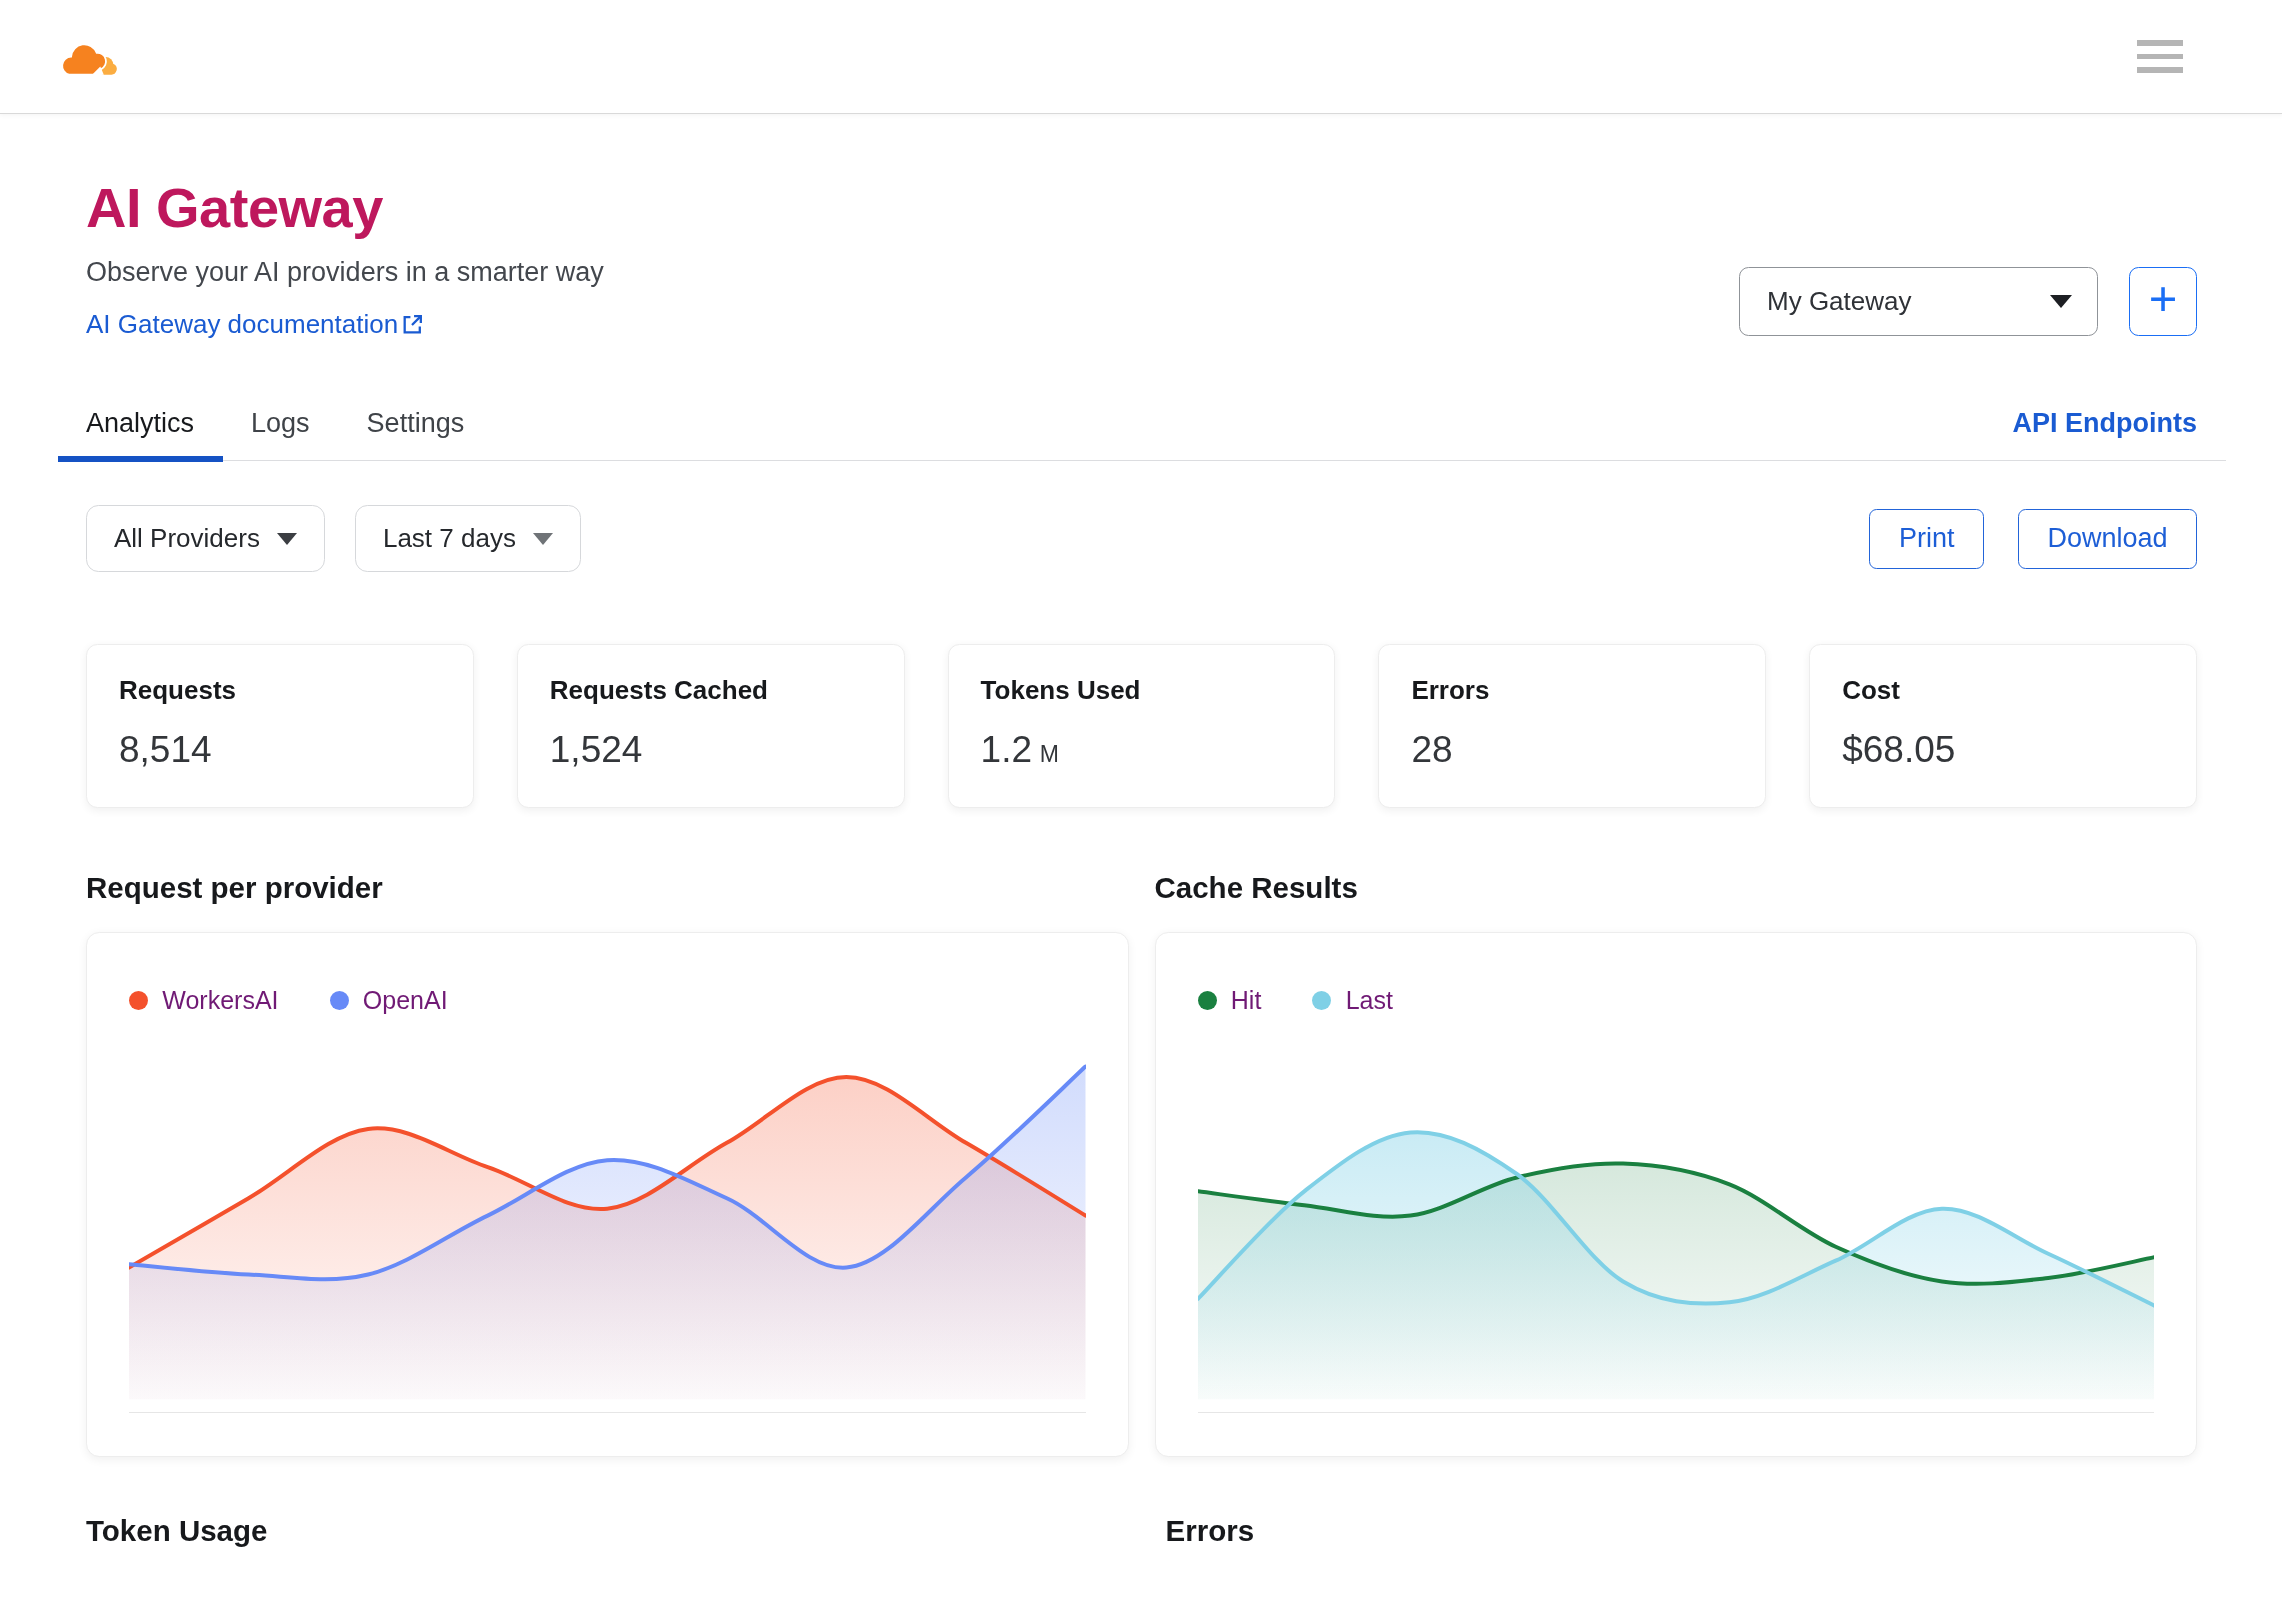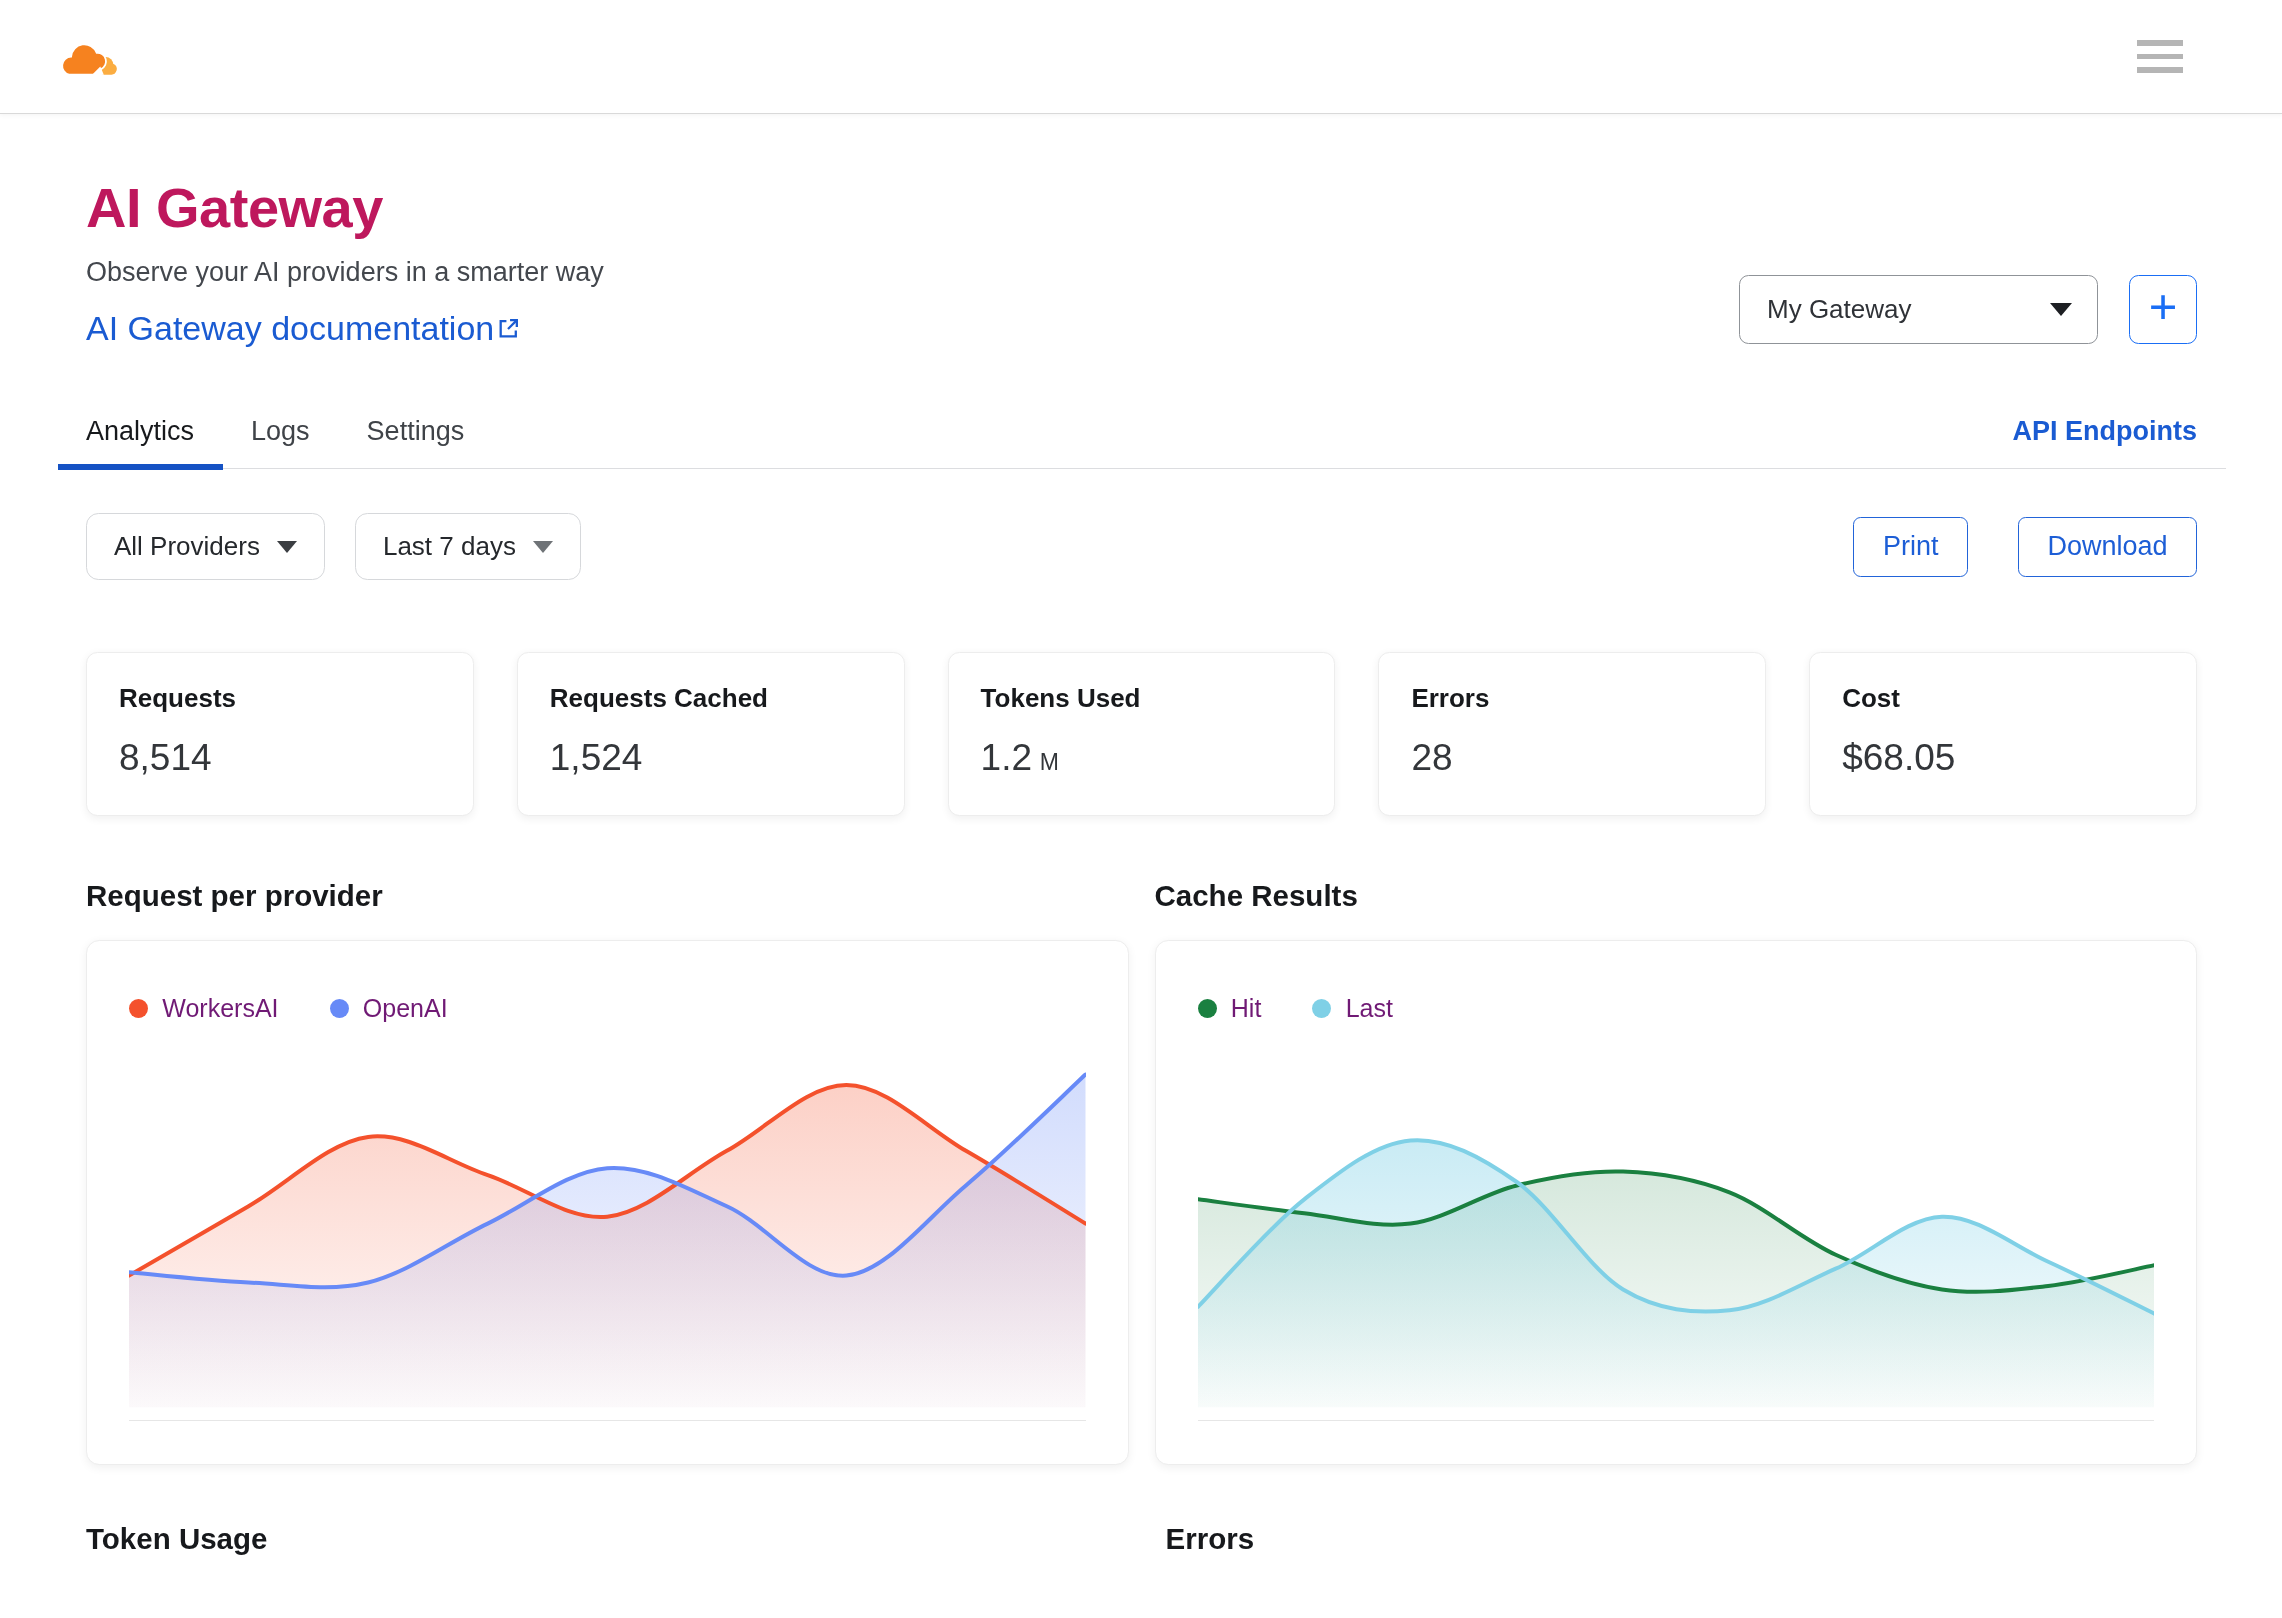--- a/index.html
+++ b/index.html
@@ -18,21 +18,21 @@
   }
   .logo-svg { width:59px; height:44px; display:block; }
   .hamburger { display:flex; flex-direction:column; gap:7.6px; cursor:pointer; }
   .hamburger span { width:46px; height:5.7px; background:#b5b5b5; display:block; }
   
   .main { padding:0 86px; }
   .title-row { display:flex; justify-content:space-between; align-items:flex-end; margin-top:61px; }
   .page-title { font-size:56px; font-weight:700; color:#be185d; letter-spacing:-0.5px; }
   .page-subtitle { font-size:27px; color:#43474d; margin-top:17px; }
   .doc-link { display:inline-flex; align-items:center; gap:2px; margin-top:21px;
-    font-size:34px; color:#1a5bd2; text-decoration:none; cursor:pointer; }
+    font-size:26px; color:#1a5bd2; text-decoration:none; cursor:pointer; }
   .ext-icon { width:25px; height:25px; }
   .gateway-controls { display:flex; align-items:center; gap:31px; margin-bottom:3.8px; }
   .gateway-select {
     width:359px; height:69px; border:1.9px solid #8f9398; border-radius:9.5px;
     display:flex; align-items:center; justify-content:space-between;
     padding:0 25px 0 27px; font-size:26px; color:#2f3237; background:#fff; cursor:pointer;
   }
   .caret-down { width:0; height:0; border-left:11.4px solid transparent; border-right:11.4px solid transparent; border-top:13.3px solid #1d1f23; }
   .add-btn {
     width:68px; height:69px; border:1.9px solid #1a6ef5; border-radius:9.5px; background:#fff;
@@ -47,21 +47,21 @@
   .tab.active::after { content:""; position:absolute; left:0; right:0; bottom:-1.9px; height:5.7px; background:#1552c4; }
   .api-link { margin-left:auto; align-self:center; font-size:27px; color:#1a5bd2; cursor:pointer; padding-right:28.5px;font-weight:bold; }
   
   .filter-row { display:flex; align-items:center; margin-top:44px; }
   .chip { height:67px; border:1.9px solid #d6d8db; border-radius:12.4px; background:#fff;
     display:flex; align-items:center; gap:17px; padding:0 27px; font-size:26px; color:#25282c; cursor:pointer; }
   .chip + .chip { margin-left:30px; }
   .chip .caret-down { border-left-width:10.5px; border-right-width:10.5px; border-top-width:12.4px; }
   .caret-dark { border-top-color:#3b3e42 !important; }
   .caret-gray { border-top-color:#6f7377 !important; }
-  .filter-actions { margin-left:auto; display:flex; gap:50px; }
+  .filter-actions { margin-left:auto; display:flex; gap:34px; }
   .outline-btn { height:60px; border:1.9px solid #2264d9; border-radius:7.6px; background:#fff;
     color:#1d5ed6; font-size:27px; padding:0 28.5px; cursor:pointer; font-family:inherit; }
   
   .stats-row { display:grid; grid-template-columns:repeat(5,1fr); gap:43px; margin-top:72px; }
   .stat-card { height:164px; background:#fff; border:1px solid #ededed; border-radius:11.4px;
     box-shadow:0 2.9px 8.6px rgba(0,0,0,0.06); padding:30px 32px; }
   .stat-label { font-size:26px; font-weight:700; color:#17191c; }
   .stat-value { font-size:37px; color:#33363a; margin-top:23px; }
   .stat-suffix { font-size:23px; margin-left:7.6px; color:#33363a; }
   

